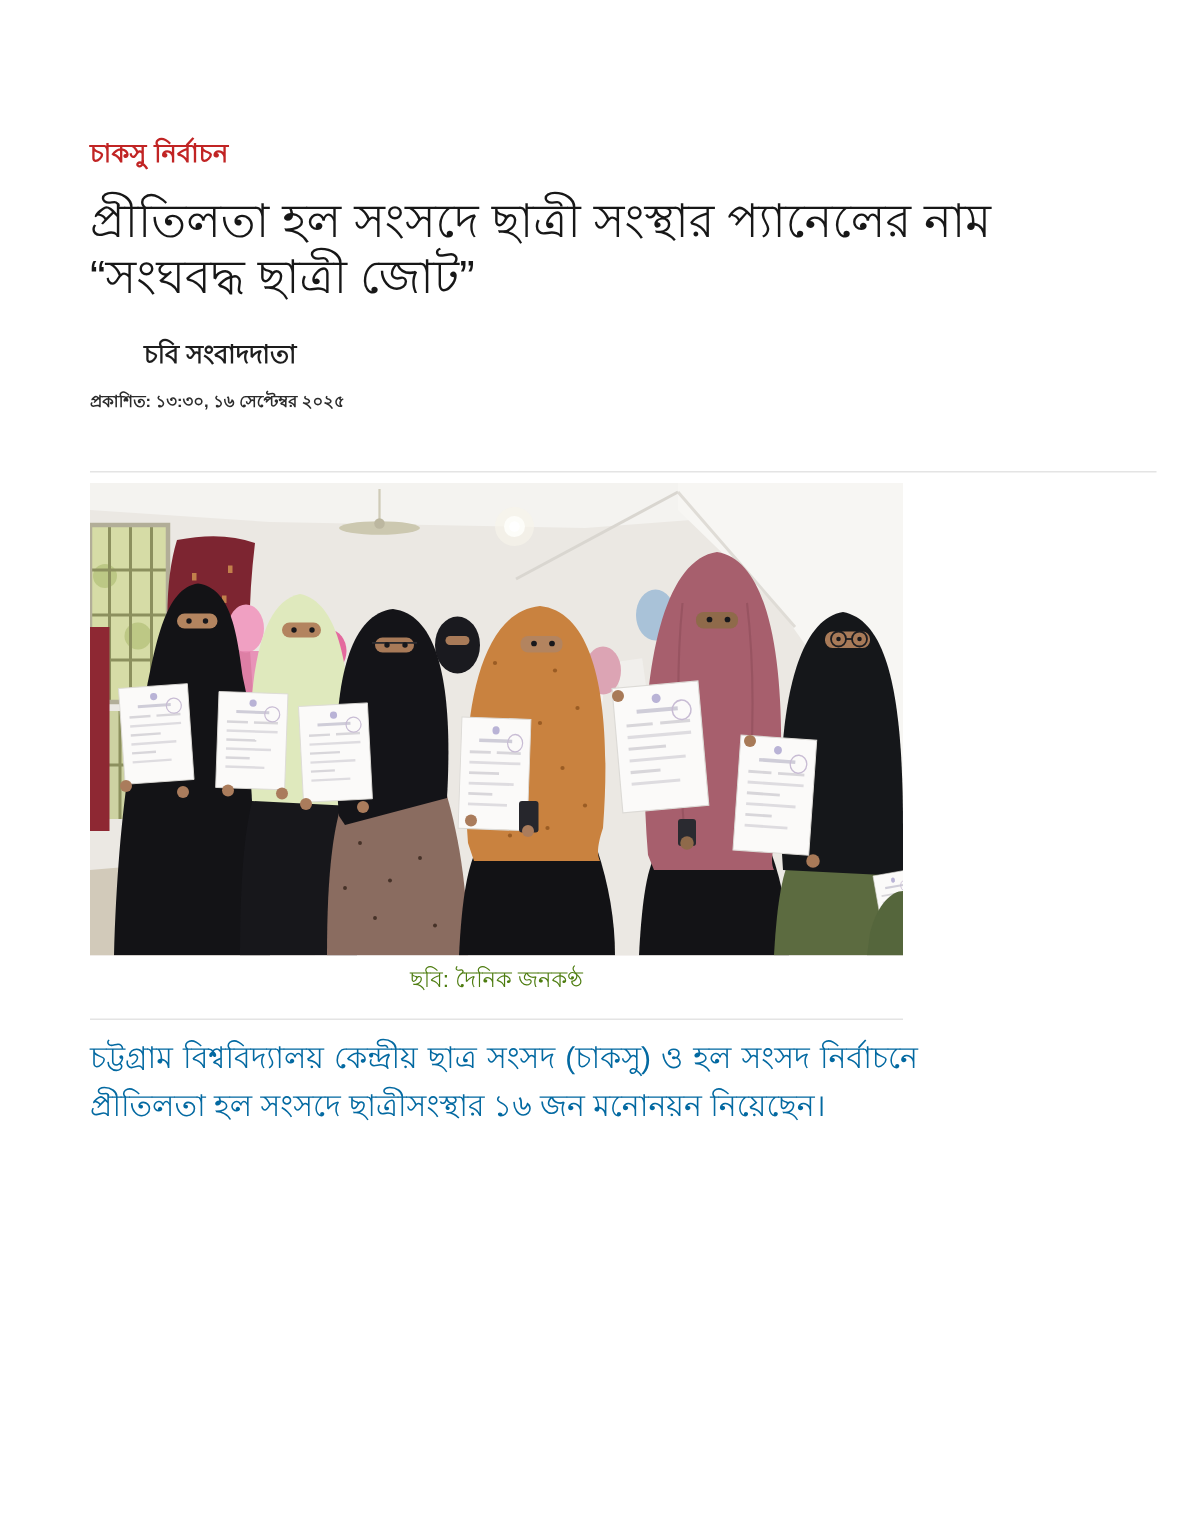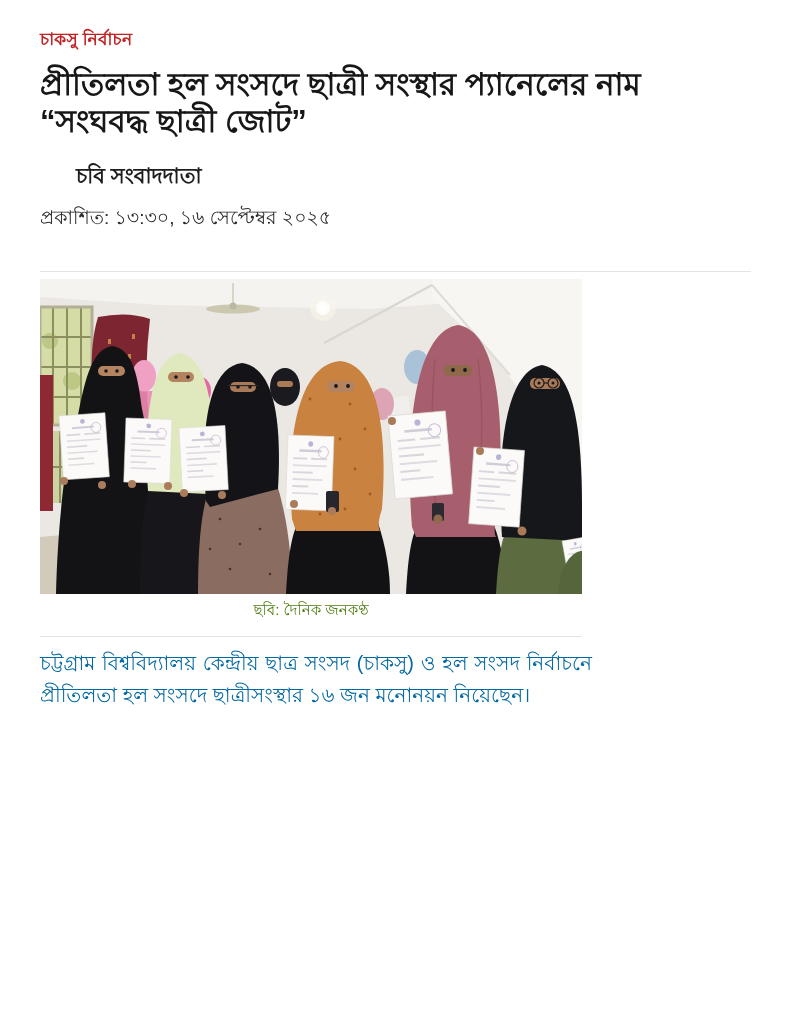--- a/index.html
+++ b/index.html
@@ -5,49 +5,50 @@
   html, body { margin: 0; padding: 0; background: #ffffff; }
   .page {
     position: relative;
     width: 791px;
     height: 1024px;
     background: #ffffff;
     font-family: "Liberation Sans", "DejaVu Sans", sans-serif;
     color: #171717;
     overflow: hidden;
   }
-  .content { padding: 26px 40px 0 40px; }
+  .content { padding: 89px 40px 0 40px; margin-left: 20px; }
 
   .category-tag {
     display: inline-block;
     font-size: 17px;
     font-weight: 700;
     color: #c12424;
     text-decoration: none;
     letter-spacing: 0.2px;
     cursor: pointer;
   }
   h1.headline {
     margin: 12px 0 0 0;
     font-size: 31px;
     line-height: 1.2;
-    font-weight: 700;
+    font-weight: 400;
     color: #171717;
     max-width: 690px;
   }
   .byline {
     margin: 20px 0 0 36px;
-    font-size: 21px;
+    font-size: 17px;
     font-weight: 700;
     color: #1d1d1d;
   }
   .published {
     margin: 8px 0 0 0;
-    font-size: 19px;
+    font-size: 11px;
     color: #2b2b2b;
+    font-weight: bold;
   }
   .divider {
     border: none;
     border-top: 1px solid #e4e4e4;
     margin: 36px 0 0 0;
     width: 711px;
   }
   .divider.narrow { width: 542px; margin-top: 13px; }
 
   figure.photo-figure { margin: 7px 0 0 0; width: 542px; }

